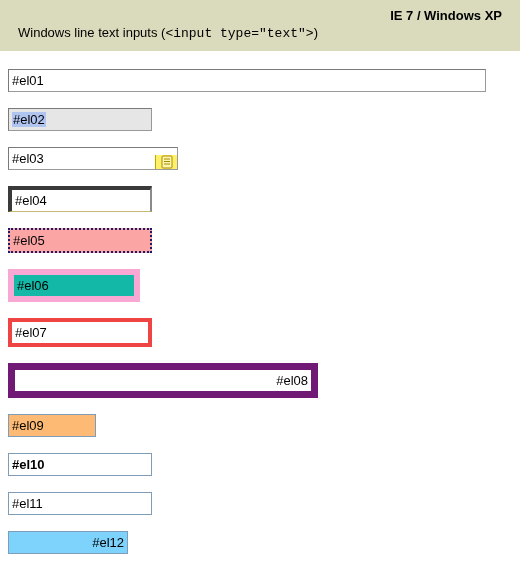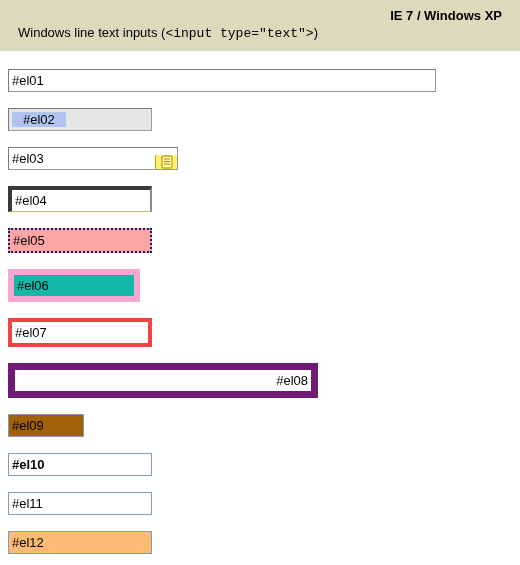--- a/index.html
+++ b/index.html
@@ -34,42 +34,42 @@
     input[type="text"] {
       font-family: Verdana, Arial, sans-serif;
       font-size: 13px;
       padding: 3px 3px;
       margin: 0;
       outline: none;
     }
 
     
     .el01 {
-      width: 428px;
+      width: 478px;
       border: 1px solid #999;
       border-top: 1px solid #7a7a7a;
       border-left: 1px solid #7a7a7a;
       background: #fff;
     }
 
     
     .el02-wrap {
       display: inline-block;
       border: 1px solid #999;
       border-top: 1px solid #7a7a7a;
       border-left: 1px solid #7a7a7a;
       background: #e6e6e6;
       width: 144px;
       padding: 3px 3px;
       font-size: 13px;
     }
     .el02-sel {
       background: #b0c4f0;
       color: #000;
-      padding: 0 11px;
+      padding: 0 1px;
     }
 
     
     .el03-wrap {
       display: inline-flex;
       align-items: flex-end;
       width: 170px;
       border: 1px solid #999;
       border-top: 1px solid #7a7a7a;
       border-left: 1px solid #7a7a7a;
@@ -133,23 +133,23 @@
       width: 310px;
       border: 7px solid #701a75;
       background: #fff;
       font-size: 28px;
       padding: 4px 5px;
       text-align: right;
     }
 
     
     .el09 {
-      width: 76px;
-      border: 1px solid #7f9db9;
-      background: #a16207;
+      width: 88px;
+      border: 1px solid #7f9db9;
+      background: #fdba74;
       font-size: 8px;
       padding: 2px 2px;
     }
 
     
     .el10 {
       width: 144px;
       border: 1px solid #7f9db9;
       background: #fff;
       font-weight: bold;
@@ -158,24 +158,24 @@
     
     .el11 {
       width: 144px;
       border: 1px solid #7f9db9;
       background: #fff;
       padding: 12px 10px;
     }
 
     
     .el12 {
-      width: 144px;
-      border: 1px solid #7f9db9;
-      background: #fdba74;
-      text-align: left;
+      width: 120px;
+      border: 1px solid #7f9db9;
+      background: #7dd3fc;
+      text-align: right;
     }
   </style>
 </head>
 <body>
 
 <div class="header">
   <div class="header-title">IE 7 / Windows XP</div>
   <div class="header-subtitle">
     <span>Windows line text inputs (</span><span class="header-code">&lt;input type="text"&gt;</span><span>)</span>
   </div>

